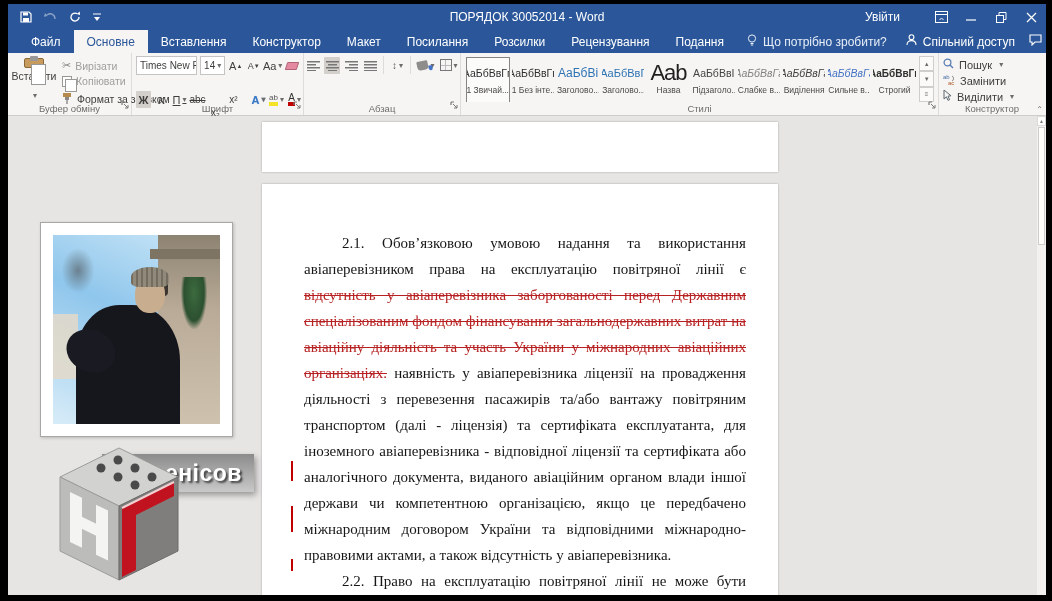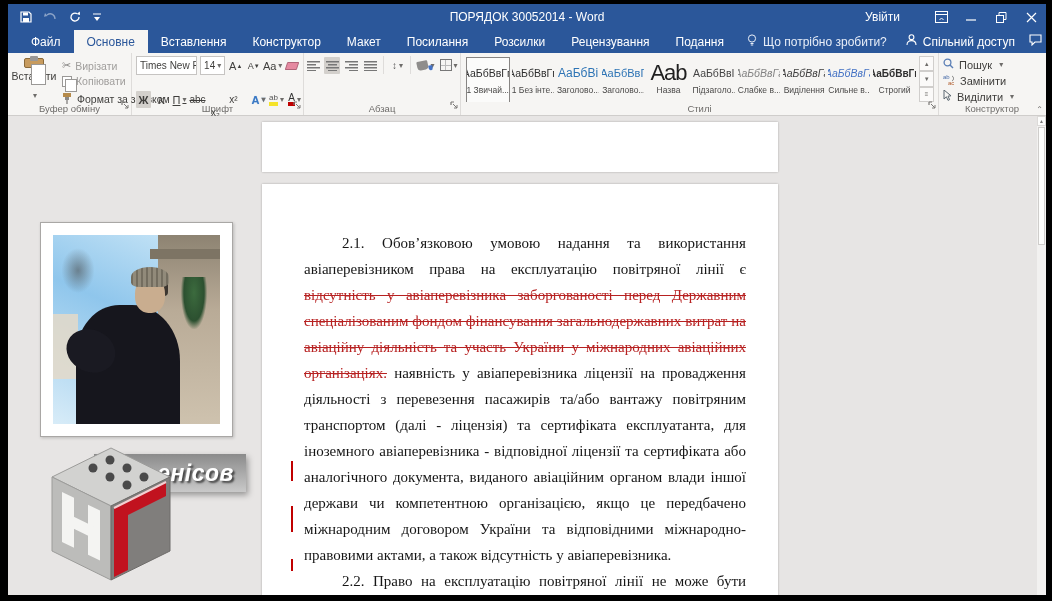--- a/index.html
+++ b/index.html
@@ -178,21 +178,21 @@
              background:#16161d; border-radius:42% 46% 0 0; }
   .ph-arm { position:absolute; left:8%; bottom:28%; width:30%; height:22%;
             background:#1a1a22; border-radius:50%; transform:rotate(24deg); }
   .ph-head { position:absolute; left:49%; top:22%; width:30px; height:36px;
              background:#c9ad8f; border-radius:46% 46% 44% 44%; }
   .ph-hat { position:absolute; left:47%; top:17%; width:38px; height:20px;
             background:#918a7a; border-radius:50% 50% 22% 22%;
             background-image:repeating-linear-gradient(90deg, rgba(60,55,45,.35) 0 2px, transparent 2px 5px); }
 
   
-  .logo { position:absolute; left:28px; top:328px; width:210px; height:150px;font-style:italic; }
+  .logo { position:absolute; left:36px; top:328px; width:210px; height:150px; }
   .logo-band { position:absolute; left:58px; top:10px; right:0; height:38px;
                background:linear-gradient(180deg,#8b8b8b 0%,#adadad 55%, #c9c9c9 100%);
                box-shadow:2px 3px 6px rgba(0,0,0,.35); display:flex; align-items:center;
                justify-content:flex-end; padding-right:12px; }
   .logo-text { color:#fff; font-weight:bold; font-size:23px; letter-spacing:.5px;
                text-shadow:2px 2px 2px rgba(40,40,40,.8); }
   .dice { position:absolute; left:8px; top:0; }
 
   
   .scrollbar { position:absolute; right:0; top:0; width:9px; bottom:0; background:#f2f1f0; }

